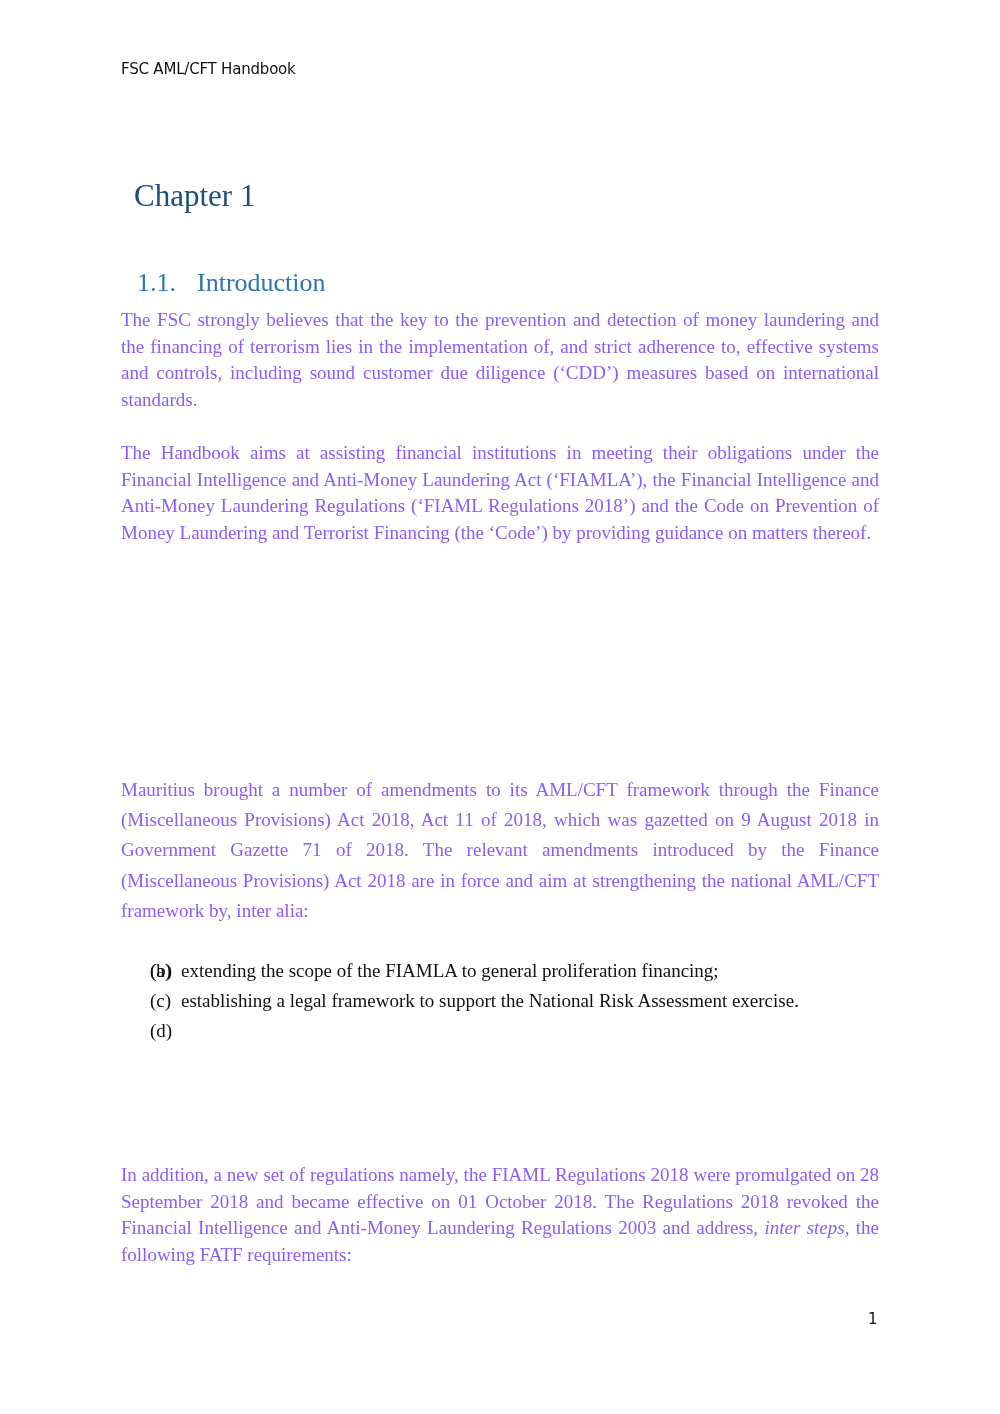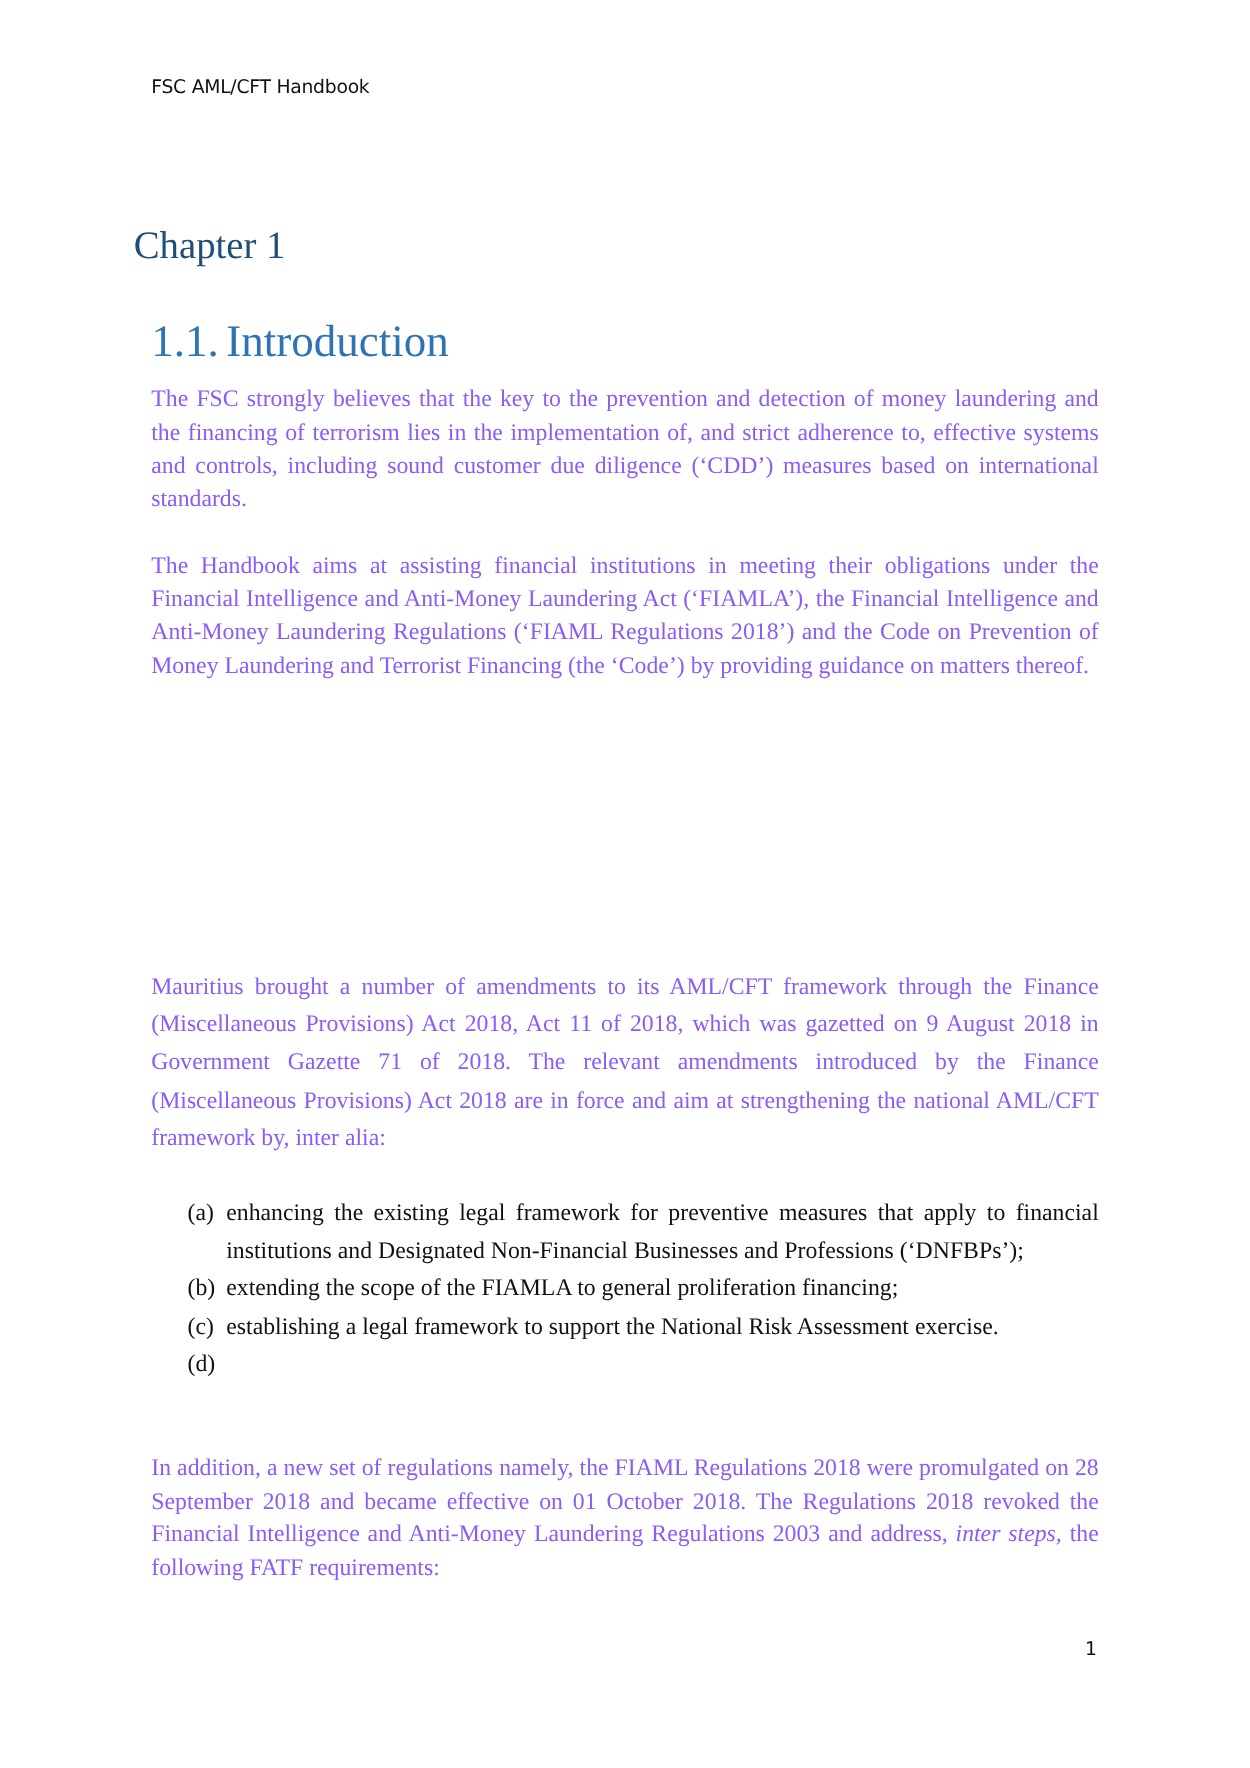--- a/index.html
+++ b/index.html
@@ -4,26 +4,26 @@
 <style>
   html, body { margin: 0; padding: 0; background: #ffffff; }
   body { width: 1000px; height: 1414px; position: relative; overflow: hidden; }
   .page { position: absolute; left: 0; top: 0; width: 886px; height: 1414px; background: #fff; }
   .running-header {
     position: absolute; left: 121px; top: 60px;
     font-family: "DejaVu Sans", sans-serif; font-size: 15px; color: #111;
     letter-spacing: -0.2px;
   }
   .chapter-title {
-    position: absolute; left: 107px; top: 178px;
+    position: absolute; left: 134px; top: 178px;
     font-family: "Liberation Serif", serif; font-size: 31px; color: #1f4e79; margin: 0; font-weight: normal;
   }
   .section-heading {
     position: absolute; left: 121px;
-    font-family: "Liberation Serif", serif; font-size: 36px; color: #2e74b5; margin: 0; font-weight: normal;
+    font-family: "Liberation Serif", serif; font-size: 26px; color: #2e74b5; margin: 16px; font-weight: normal;
   }
   .section-heading .num { display: inline-block; width: 60px; }
   .para {
     position: absolute; left: 121px; width: 758px;
     font-family: "Liberation Serif", serif; font-size: 19px; color: #8b5cf6;
     text-align: justify; margin: 0;
   }
   .lh-tight { line-height: 26.5px; }
   .lh-wide { line-height: 30.2px; }
   .list {
@@ -55,21 +55,20 @@
 
   <p class="para lh-tight" style="top:440px;">The Handbook aims at assisting financial institutions in meeting their obligations under the Financial Intelligence and Anti-Money Laundering Act  (‘FIAMLA’), the Financial Intelligence and Anti-Money Laundering Regulations (‘FIAML Regulations 2018’) and the Code on Prevention of Money Laundering and Terrorist Financing (the ‘Code’) by providing guidance on matters thereof.</p>
 
 
 
   <p class="para lh-wide" style="top:775px;">Mauritius brought a number of amendments to its AML/CFT framework through the Finance (Miscellaneous Provisions) Act 2018, Act 11 of 2018, which was gazetted on 9 August 2018 in Government Gazette 71 of 2018.  The relevant amendments introduced by the Finance (Miscellaneous Provisions) Act 2018 are in force and aim at strengthening the national AML/CFT framework by, inter alia:</p>
 
   <ul class="list" style="top:956px;">
     <li>
       <span class="marker">(a)</span>
-      <span>enhancing the existing legal framework for preventive measures that apply to financial institutions and Designated Non-Financial Businesses and Professions (‘DNFBPs’);</span>
     </li>
     <li>
       <span class="marker">(b)</span>
       <span>extending the scope of the FIAMLA to general proliferation financing;</span>
     </li>
     <li>
       <span class="marker">(c)</span>
       <span>establishing a legal framework to support the National Risk Assessment exercise.</span>
     </li>
     <li>

